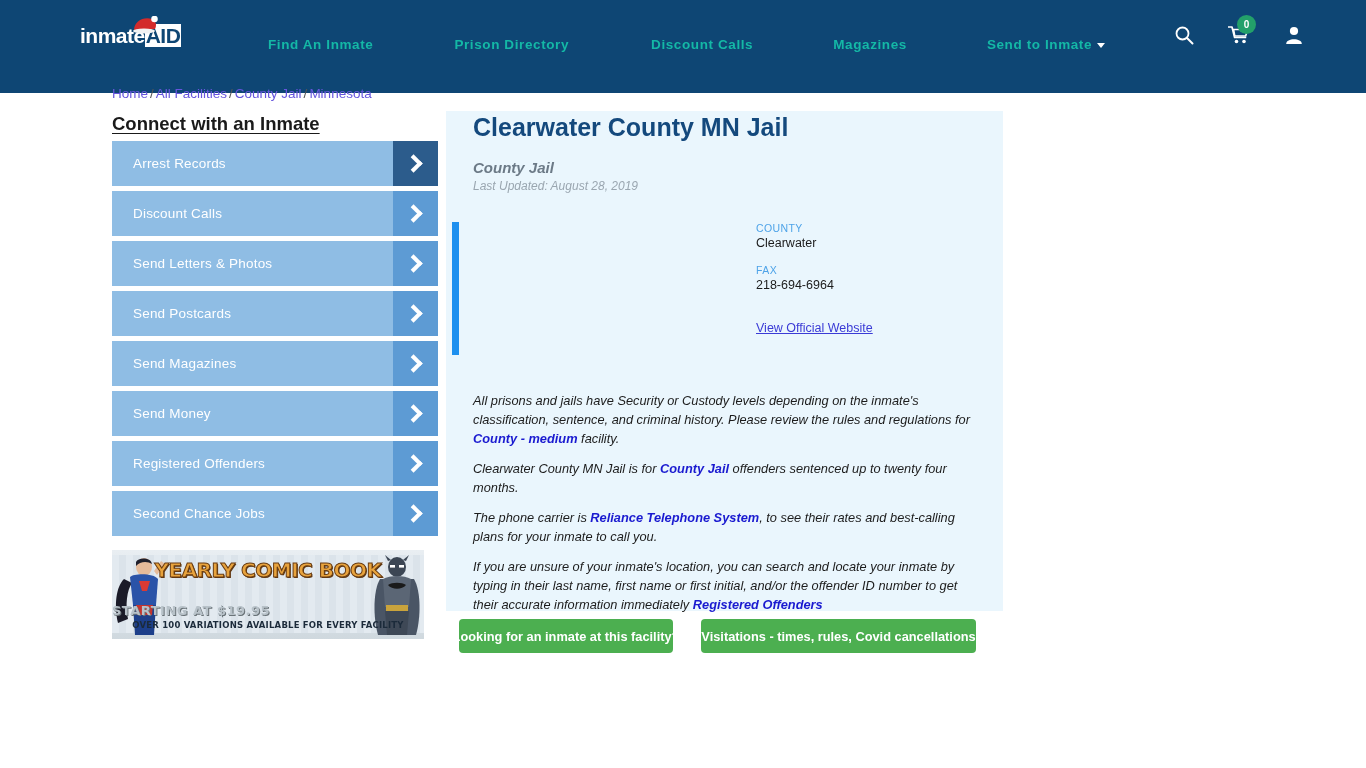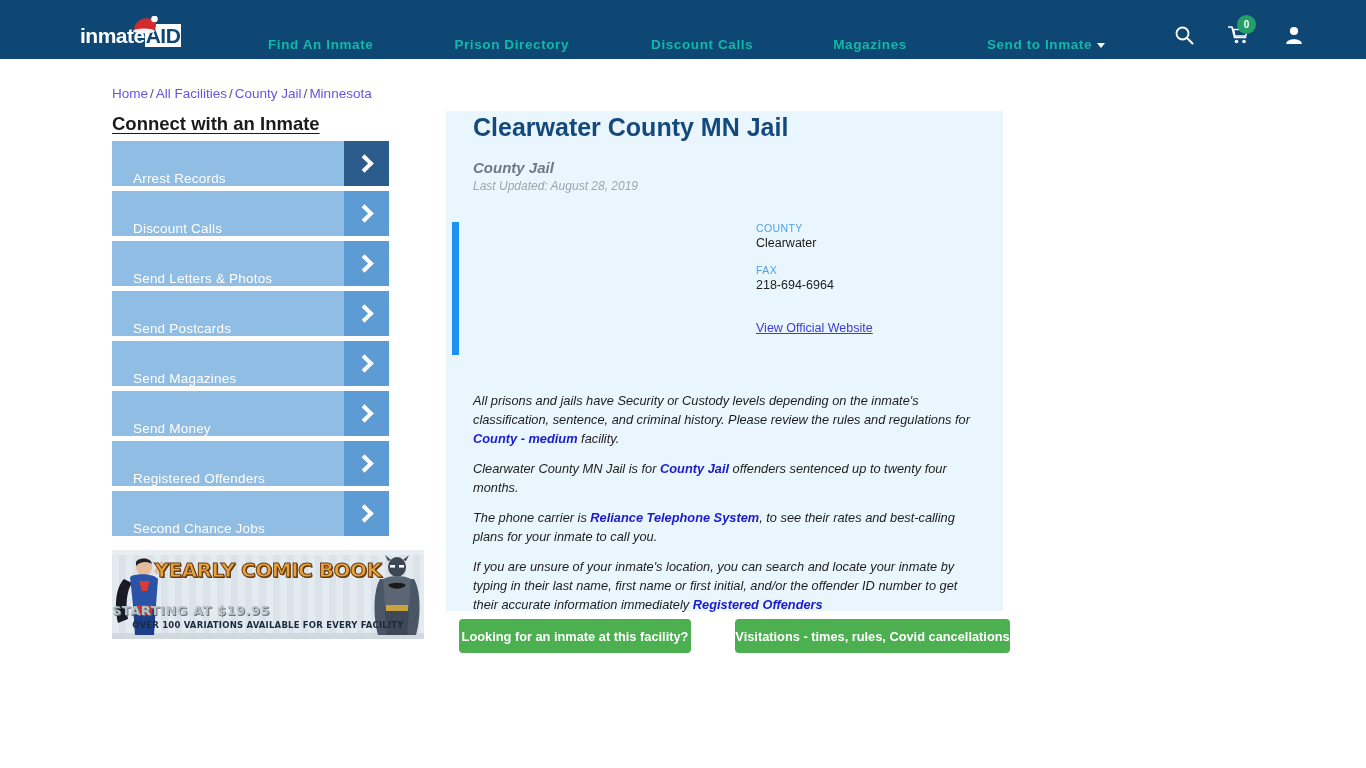--- a/index.html
+++ b/index.html
@@ -6,21 +6,21 @@
   html, body {
     width: 1366px; height: 768px;
     background: #ffffff;
     font-family: "Liberation Sans", sans-serif;
     overflow: hidden;
   }
 
   
   .topbar {
     position: absolute; top: 0; left: 0;
-    width: 1366px; height: 59px;
+    width: 1366px; height: 93px;
     background: #0e4674;
     display: flex; align-items: center;
   }
   .logo-wrap {
     position: absolute; left: 80px; top: 19px;
     width: 104px; height: 34px;
   }
   .logo-text {
     font-size: 21px; font-weight: bold; color: #ffffff;
     letter-spacing: -0.5px; line-height: 34px;
@@ -74,23 +74,23 @@
   .bc-sep { color: #555; margin: 0 2px; }
 
   
   .side-title {
     position: absolute; left: 112px; top: 113px;
     font-size: 18.5px; font-weight: bold; color: #1a1a1a;
     text-decoration: underline; text-underline-offset: 3px;
   }
   .side-list { position: absolute; left: 112px; top: 141px; width: 322px; }
   .side-btn {
-    position: relative; width: 277px; height: 45px;
+    position: relative; width: 326px; height: 45px;
     background: #8fbde4; margin-bottom: 5px; cursor: pointer;
-    display: flex; align-items: flex-end;
+    display: flex; align-items: center;
   }
   .side-btn-label {
     color: #ffffff; font-size: 13.5px; padding-left: 21px;
     letter-spacing: 0.2px;
   }
   .side-arrow {
     position: absolute; right: 0; top: 0;
     width: 45px; height: 45px; background: #5d9bd4;
     display: flex; align-items: center; justify-content: center;
   }
@@ -201,21 +201,21 @@
 
   
   .cta-row { position: absolute; left: 459px; top: 619px; display: flex; }
   .cta {
     background: #4caf50; color: #ffffff;
     font-size: 12.8px; font-weight: bold;
     border-radius: 4px; cursor: pointer;
     display: flex; align-items: center; justify-content: center;
     height: 34px; white-space: nowrap;
   }
-  .cta-1 { width: 232px; margin-right: 44px; }
+  .cta-1 { width: 214px; margin-right: 28px; }
   .cta-2 { width: 275px; }
 </style>
 </head>
 <body>
 
 <div class="topbar">
 
   <div class="logo-wrap">
     <svg class="santa-hat" viewBox="0 0 26 18">
       <path d="M2 14 C2 5, 12 0, 20 3 C24 5, 25 9, 23 13 Z" fill="#d32b2b"></path>

